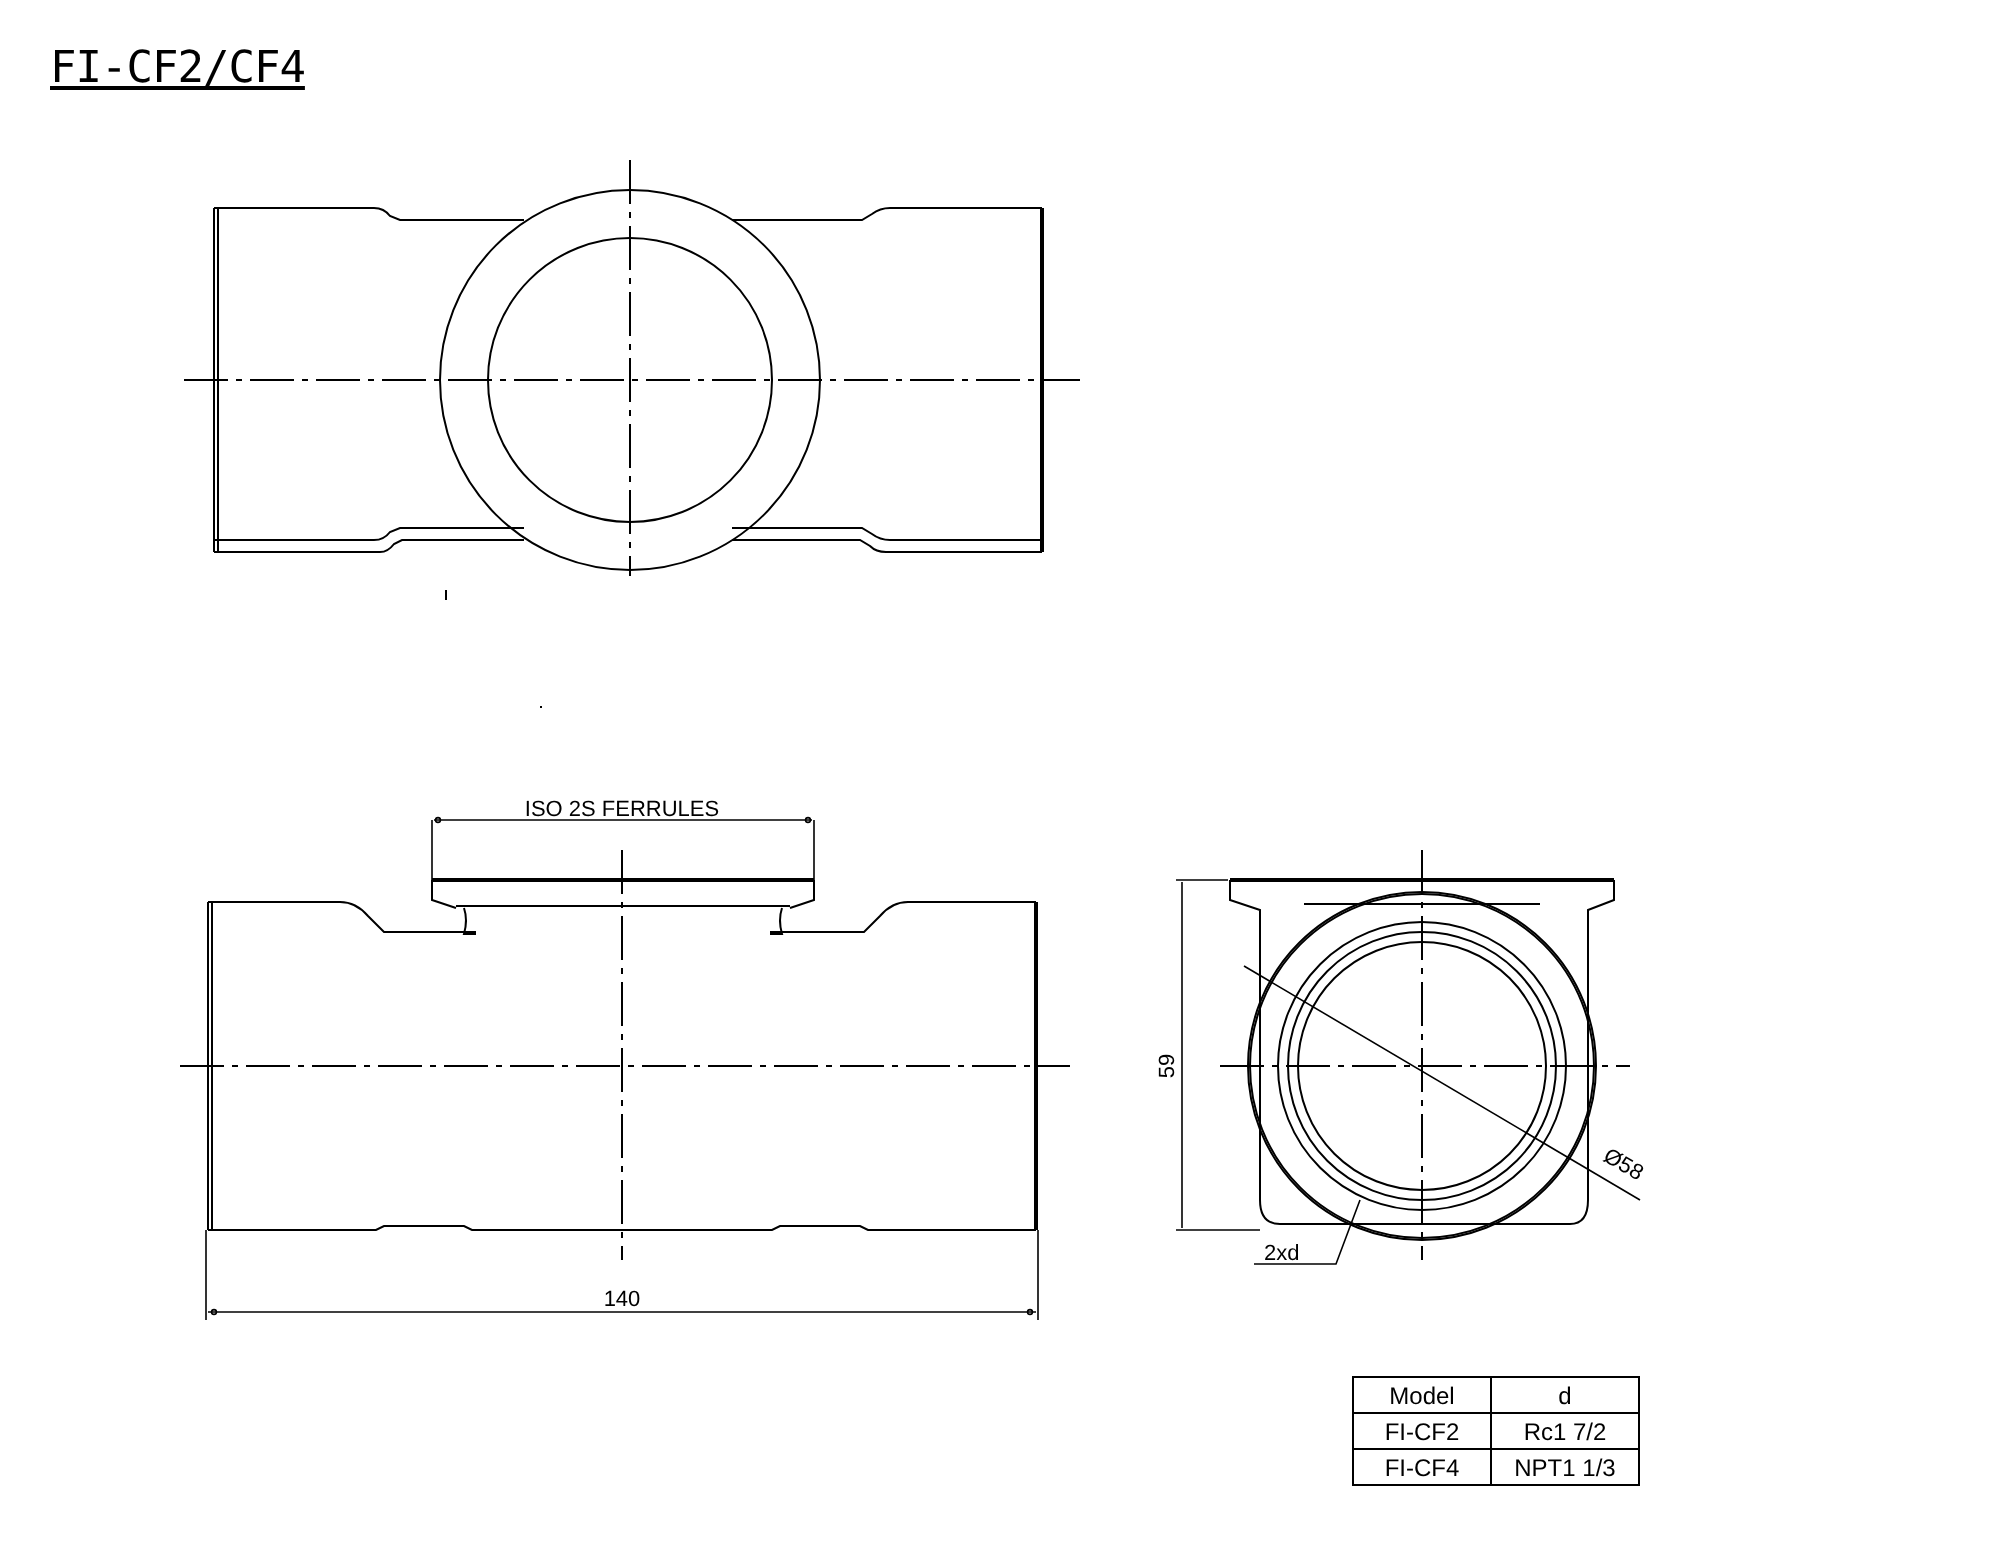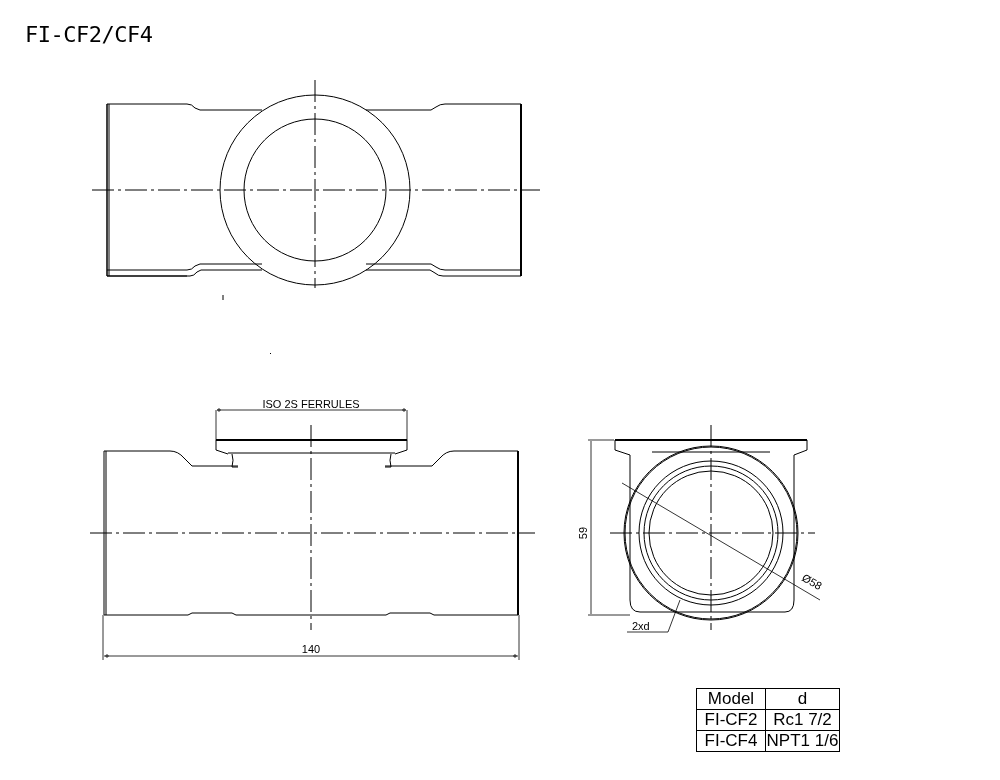--- a/index.html
+++ b/index.html
@@ -1,20 +1,20 @@
 <!DOCTYPE html>
 <html><head>
 <meta charset="utf-8">
 <style>
   html, body { margin:0; padding:0; background:#ffffff; }
   body { width:1000px; height:780px; position:relative; overflow:hidden; font-family:"DejaVu Sans", sans-serif; color:#000; }
-  .title { position:absolute; left:25px; top:22px; font-family:"DejaVu Sans Mono", monospace; font-size:22px; letter-spacing:-0.5px; }
+  .title { position:absolute; left:25px; top:22px; font-family:"DejaVu Sans Mono", monospace; font-size:22px; letter-spacing:-0.5px;text-decoration:underline; }
   svg.drawing { position:absolute; left:0; top:0; }
   svg text { font-family:"Liberation Sans", sans-serif; fill:#000; }
-  .spec-table { position:absolute; left:676px; top:688px; border-collapse:collapse; font-family:"Liberation Sans", sans-serif; font-size:17px;margin-left:20px; }
+  .spec-table { position:absolute; left:676px; top:688px; border-collapse:collapse; font-family:"Liberation Sans", sans-serif; font-size:12px; }
   .spec-table th, .spec-table td { border:1px solid #000; height:17px; padding:0; text-align:center; font-weight:normal; }
   .spec-table .c1 { width:68px; }
   .spec-table .c2 { width:73px; }
 </style>
 </head>
 <body>
 
 <div class="title">FI-CF2/CF4</div>
 
 <svg class="drawing" width="1000" height="780" viewBox="0 0 1000 780" xmlns="http://www.w3.org/2000/svg">
@@ -119,16 +119,16 @@
       <th class="c2">d</th>
     </tr>
   </thead>
   <tbody>
     <tr>
       <td>FI-CF2</td>
       <td>Rc1 7/2</td>
     </tr>
     <tr>
       <td>FI-CF4</td>
-      <td>NPT1 1/6</td>
+      <td>NPT1 1/3</td>
     </tr>
   </tbody>
 </table>
 
 </body></html>

